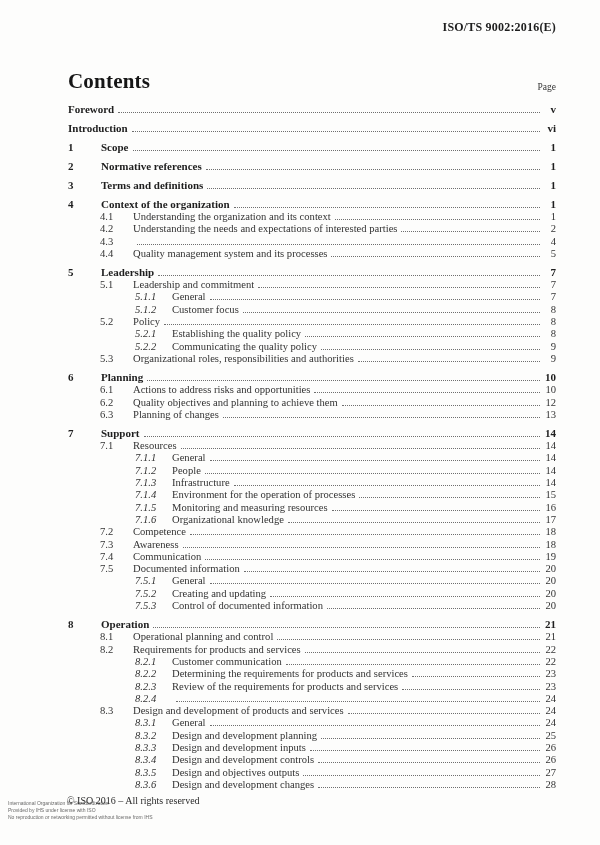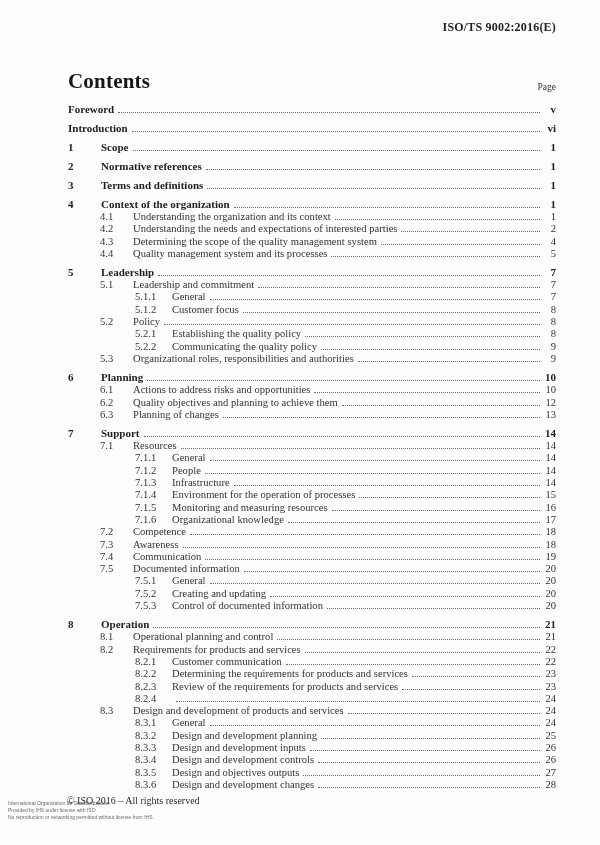--- a/index.html
+++ b/index.html
@@ -58,21 +58,21 @@
     font-weight: bold;
     color: #1e1e1e;
     font-size: 11px;
     margin-top: 6px;
   }
   .num { flex: none; }
   .lvl1 .num { width: 33px; }
   .lvl2 { padding-left: 32px; }
   .lvl2 .num { width: 33px; }
   .lvl3 { padding-left: 67px; }
-  .lvl3 .num { width: 37px; }
+  .lvl3 .num { width: 37px; font-style: italic; }
   .t { flex: none; white-space: nowrap; text-align: center; }
   .leader {
     flex: 1 1 auto;
     min-width: 8px;
     border-bottom: 1px dotted #6e6e6e;
     margin: 0 2px 3px 4px;
     height: 1px;
   }
   .pg {
     flex: none;
@@ -160,21 +160,20 @@
     <span class="pg">1</span>
   </div>
       <div class="row lvl2">
     <span class="num">4.2</span>
     <span class="t">Understanding the needs and expectations of interested parties</span>
     <span class="leader"></span>
     <span class="pg">2</span>
   </div>
       <div class="row lvl2">
     <span class="num">4.3</span>
-    <span class="t">Determining the scope of the quality management system</span>
     <span class="leader"></span>
     <span class="pg">4</span>
   </div>
       <div class="row lvl2">
     <span class="num">4.4</span>
     <span class="t">Quality management system and its processes</span>
     <span class="leader"></span>
     <span class="pg">5</span>
   </div>
       <div class="row lvl1 b">

